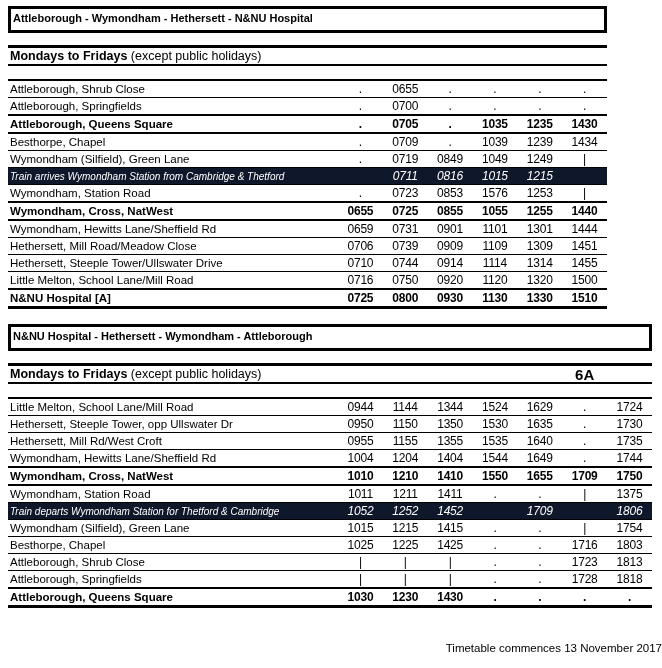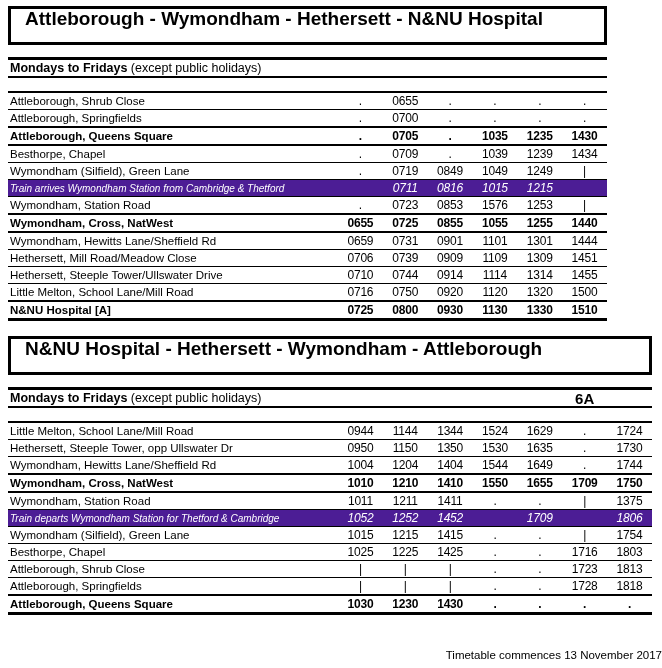--- a/index.html
+++ b/index.html
@@ -10,25 +10,25 @@
     overflow: hidden;
   }
   .page { padding: 6px 0 0 8px; }
 
   .sec-0 { width: 599px; }
   .sec-1 { width: 644px; }
 
   .title-box {
     box-sizing: border-box;
     border: 3px solid #000;
-    height: 39px;
+    height: 27px;
     line-height: 19px;
     font-weight: 700;
-    font-size: 19px;
-    padding-left: 14px;
+    font-size: 11px;
+    padding-left: 2px;
     white-space: nowrap;
     margin-bottom: 12px;
   }
 
   .band {
     position: relative;
     box-sizing: border-box;
     border-top: 3px solid #000;
     border-bottom: 2px solid #000;
     height: 21px;
@@ -65,21 +65,21 @@
   tbody tr:first-child td { border-top: 2px solid #000; }
   td.label-cell {
     text-align: left;
     padding-left: 2px;
     font-size: 11.5px;
     white-space: nowrap;
     overflow: hidden;
   }
   td.time-cell { text-align: center; letter-spacing: -0.2px; }
   tr.row-bold td { font-weight: 700; border-top: 2.5px solid #000; border-bottom: 2.5px solid #000; margin-left: 20px; }
-  tr.row-train td { background: #4c1d95; color: #fff; font-style: italic; }
+  tr.row-train td { background: #0f172a; color: #fff; font-style: italic; }
   tr.row-train td.label-cell { font-size: 10px; }
 
   .footer-note {
     margin: 34px 0 0 12px;
     font-size: 11.5px;
     text-align: right;
   }
 </style>
 </head>
 <body>
@@ -256,20 +256,30 @@
             <td class="label-cell">Hethersett, Steeple Tower, opp Ullswater Dr</td>
             <td class="time-cell">0950</td>
             <td class="time-cell">1150</td>
             <td class="time-cell">1350</td>
             <td class="time-cell">1530</td>
             <td class="time-cell">1635</td>
             <td class="time-cell">.</td>
             <td class="time-cell">1730</td>
           </tr>
           <tr class="row-normal">
+            <td class="label-cell">Hethersett, Mill Rd/West Croft</td>
+            <td class="time-cell">0955</td>
+            <td class="time-cell">1155</td>
+            <td class="time-cell">1355</td>
+            <td class="time-cell">1535</td>
+            <td class="time-cell">1640</td>
+            <td class="time-cell">.</td>
+            <td class="time-cell">1735</td>
+          </tr>
+          <tr class="row-normal">
             <td class="label-cell">Wymondham, Hewitts Lane/Sheffield Rd</td>
             <td class="time-cell">1004</td>
             <td class="time-cell">1204</td>
             <td class="time-cell">1404</td>
             <td class="time-cell">1544</td>
             <td class="time-cell">1649</td>
             <td class="time-cell">.</td>
             <td class="time-cell">1744</td>
           </tr>
           <tr class="row-bold">

